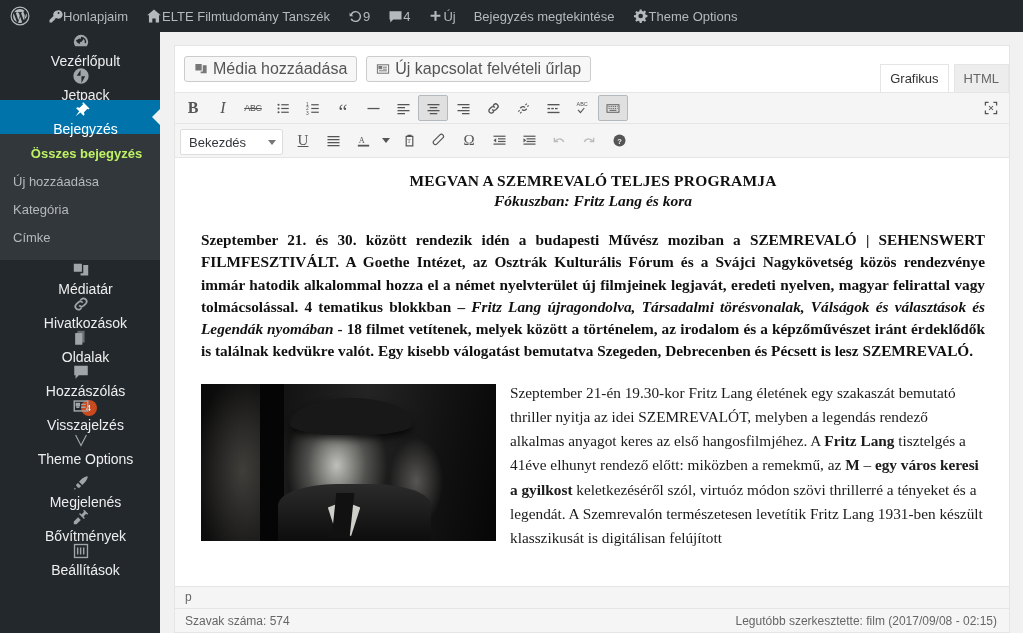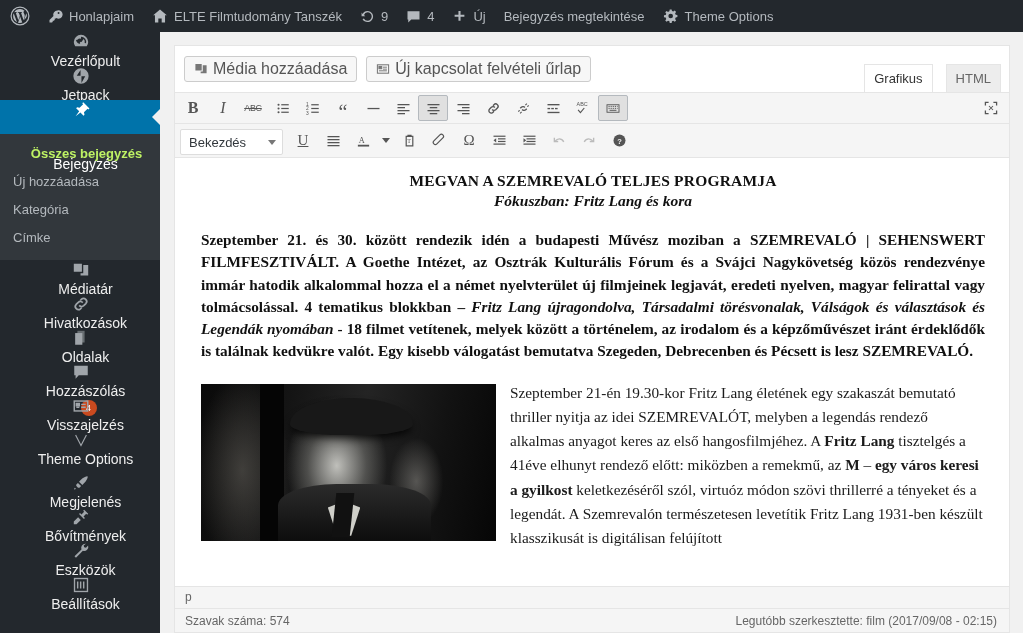--- a/index.html
+++ b/index.html
@@ -14,21 +14,21 @@
   #adminbar {
     position: absolute; top: 0; left: 0;
     width: 1023px; height: 32px;
     background: #23282d;
     display: flex; align-items: center;
     color: #b4b9be;
     font-size: 13px;
     z-index: 50;
   }
   .ab-item {
-    display: flex; align-items: center; gap: 6px;
+    display: flex; align-items: center; 
     height: 32px; padding: 0 9px;
     color: #b4b9be; white-space: nowrap;
     cursor: pointer;
   }
   .ab-logo { padding: 0 9px 0 10px; }
   .ab-icon { display: inline-flex; align-items: center; justify-content: center; }
   .ab-icon svg { display:block; }
   .ab-count { font-size: 13px; }
 
   
@@ -48,21 +48,21 @@
     line-height: 18px;
     flex-direction: column;
   }
   .menu-item .mi-icon {
     width: 20px; height: 20px;
     margin-right: 9px;
     display: inline-flex; align-items: center; justify-content: center;
     color: #a0a5aa; flex: 0 0 20px;
   }
   .menu-item.current {
-    background: #0073aa; color: #fff; font-weight: 400; gap: 35px;
+    background: #0073aa; color: #fff; font-weight: 400;
   }
   .menu-item.current .mi-icon { color: #fff; }
   .menu-item.current:after {
     content: ""; position: absolute; right: 0; top: 50%;
     margin-top: -8px;
     border-style: solid; border-width: 8px 8px 8px 0;
     border-color: transparent #f1f1f1 transparent transparent;
   }
   .menu-sep { height: 9px; }
   .mi-badge {
@@ -120,21 +120,21 @@
   .btn .b-icon { display: inline-flex; color: #777; }
 
   
   #mode-tabs {
     position: absolute; right: 0; bottom: -1px;
     display: flex; align-items: flex-end;
   }
   .mode-tab {
     font-size: 13px; line-height: 18px;
     padding: 5px 9px 4px;
-    margin: 0 8px 0 5px;
+    margin: 0 0 0 5px;
     border: 1px solid #e5e5e5;
     border-bottom-color: #e5e5e5;
     background: #ededed;
     color: #666; cursor: pointer;
     position: relative;
   }
   .mode-tab.active {
     background: #fff;
     border-bottom-color: #fff;
     color: #333;
@@ -470,28 +470,20 @@
   <div class="menu-item">
     <span class="mi-icon">
       <svg width="18" height="18" viewBox="0 0 20 20" fill="currentColor">
         <path d="M13.5 2l-1.1 1.1 1.1 1.1-3 3-1.6-1.6-1.1 1.1 5.5 5.5 1.1-1.1L12.8 9.5l3-3 1.1 1.1L18 6.5zM6.8 10.2L2 15v3h3l4.8-4.8z"></path>
       </svg>
     </span>
     <span>Bővítmények</span>
   </div>
 
 
-  <div class="menu-item">
-    <span class="mi-icon">
-      <svg width="18" height="18" viewBox="0 0 20 20" fill="currentColor">
-        <path d="M14.8 2a4.6 4.6 0 0 0-4.3 6.2L2.8 15.9l1.6 1.6 7.7-7.7A4.6 4.6 0 0 0 17.9 4l-2.4 2.4-2-.5-.5-2L15.4 2z"></path>
-      </svg>
-    </span>
-    <span>Eszközök</span>
-  </div>
 
   <div class="menu-item">
     <span class="mi-icon">
       <svg width="18" height="18" viewBox="0 0 20 20" fill="none" stroke="currentColor" stroke-width="1.5">
         <rect x="2.8" y="2.8" width="14.4" height="14.4"></rect>
         <path d="M6.3 6v8M9.6 6v8M13 6v8" stroke-width="1.6"></path>
       </svg>
     </span>
     <span>Beállítások</span>
   </div>

